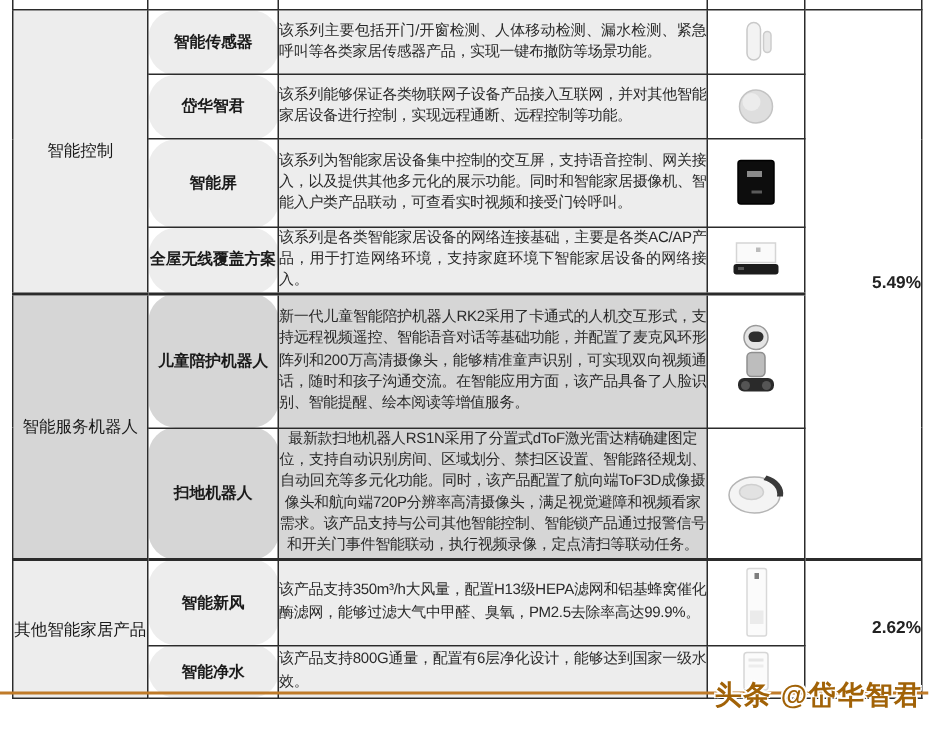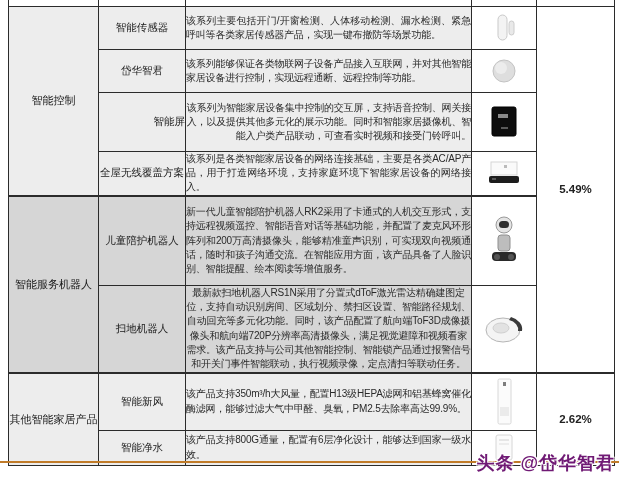--- a/index.html
+++ b/index.html
@@ -28,66 +28,67 @@
   td.cat{
     background:#ededed;
     text-align:center;
     font-weight:normal;
     font-size:11px;
     color:#1a1a1a;
   }
   td.name{
     background:#ededed;
     text-align:center;
-    font-weight:normal;
+    font-weight:bold;
     font-size:10.5px;
     color:#1a1a1a;
     padding:0 2px;
+    border-radius:18px;
   }
   td.desc{
     background:#ededed;
     font-size:10px;
     line-height:14.2px;
     text-align:justify;
     padding:2px 4px;
     color:#2a2a2a;
     letter-spacing:-0.2px;
   }
   tr.dark td.cat, tr.dark td.name, tr.dark td.desc,
   td.cat.dark, td.name.dark, td.desc.dark{
     background:#d6d6d6;
   }
   td.img{background:#ffffff;text-align:center;}
   td.pct{
     background:#ffffff;
-    text-align:center;
+    text-align:right;
     font-weight:bold;
     font-size:11.5px;
     color:#222;
   }
   tr.secsep td{border-top-width:2px;}
   .h43 td{height:42px;}
-  .h59 td{height:58px;text-align:right;}
+  .h59 td{height:58px;}
   .h42 td{height:41px;}
   .h89 td{height:88px;}
   .h87 td{height:86px;text-align:center;}
   .h57 td{height:56px;}
   .h35 td{height:34px;}
   .bottom-rule{
     position:absolute;left:0;top:461px;width:619px;height:2px;
     background:#c07b29;
   }
   .source{
     position:absolute;left:8px;top:467px;
     font-size:11px;color:#3d3d3d;
   }
   .watermark{
     position:absolute;right:4px;top:451px;
     font-size:18px;font-weight:bold;
-    color:#701a75;
+    color:#a16207;
     text-shadow:1px 1px 0 #fff,-1px -1px 0 #fff,1px -1px 0 #fff,-1px 1px 0 #fff;
     letter-spacing:1px;
     white-space:nowrap;
   }
   svg{display:block;margin:0 auto;}
 </style>
 </head>
 <body>
 
 <div class="page">

